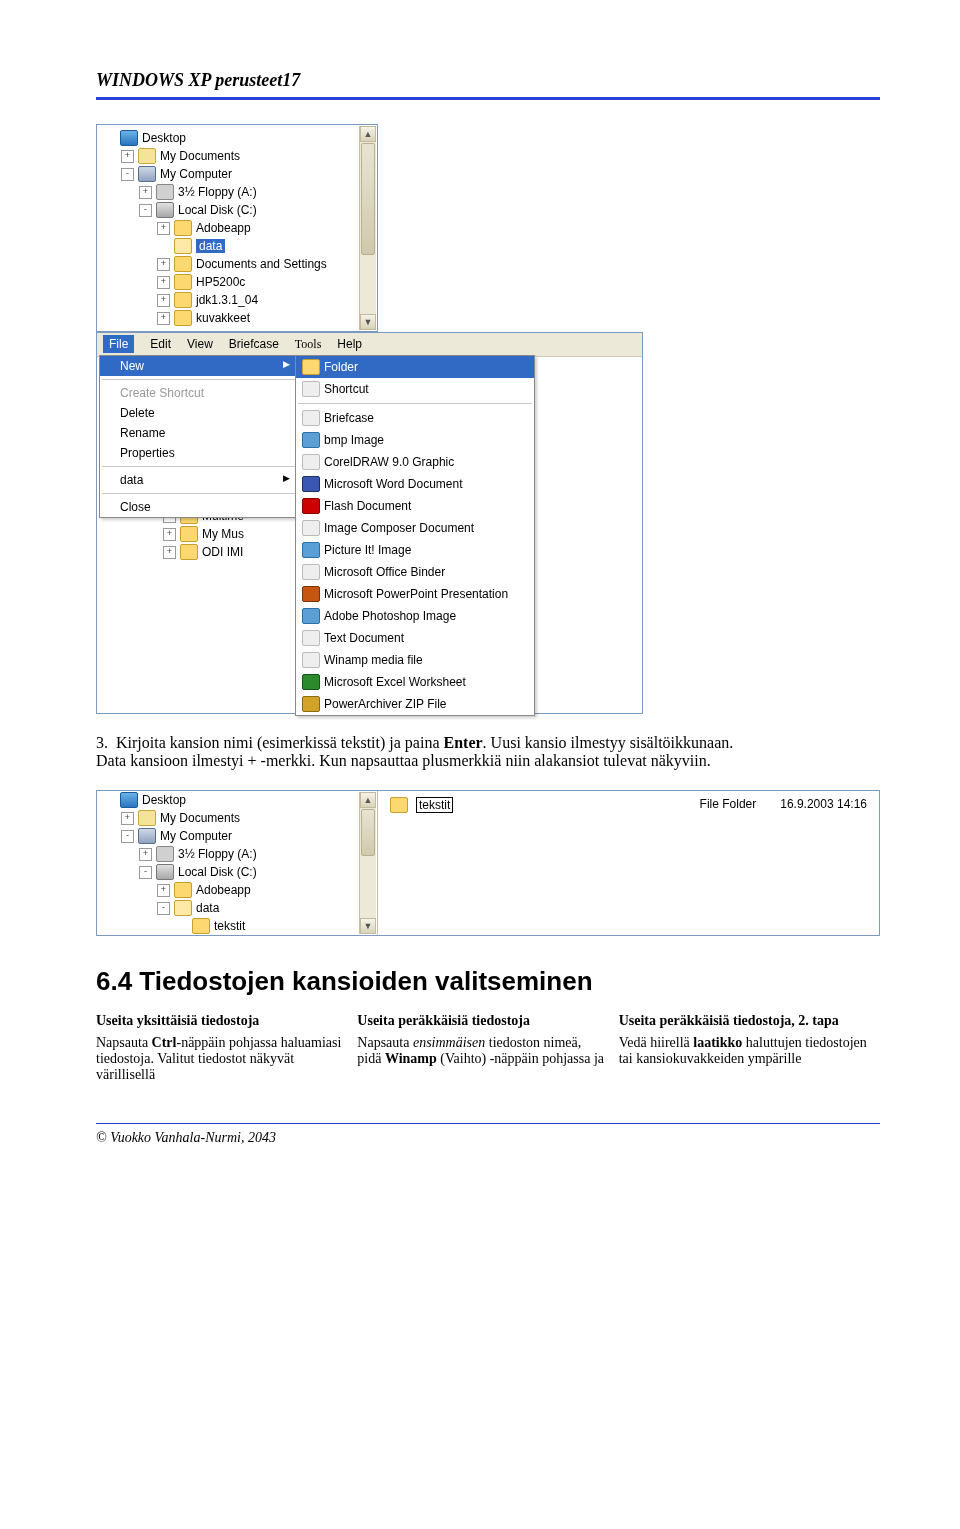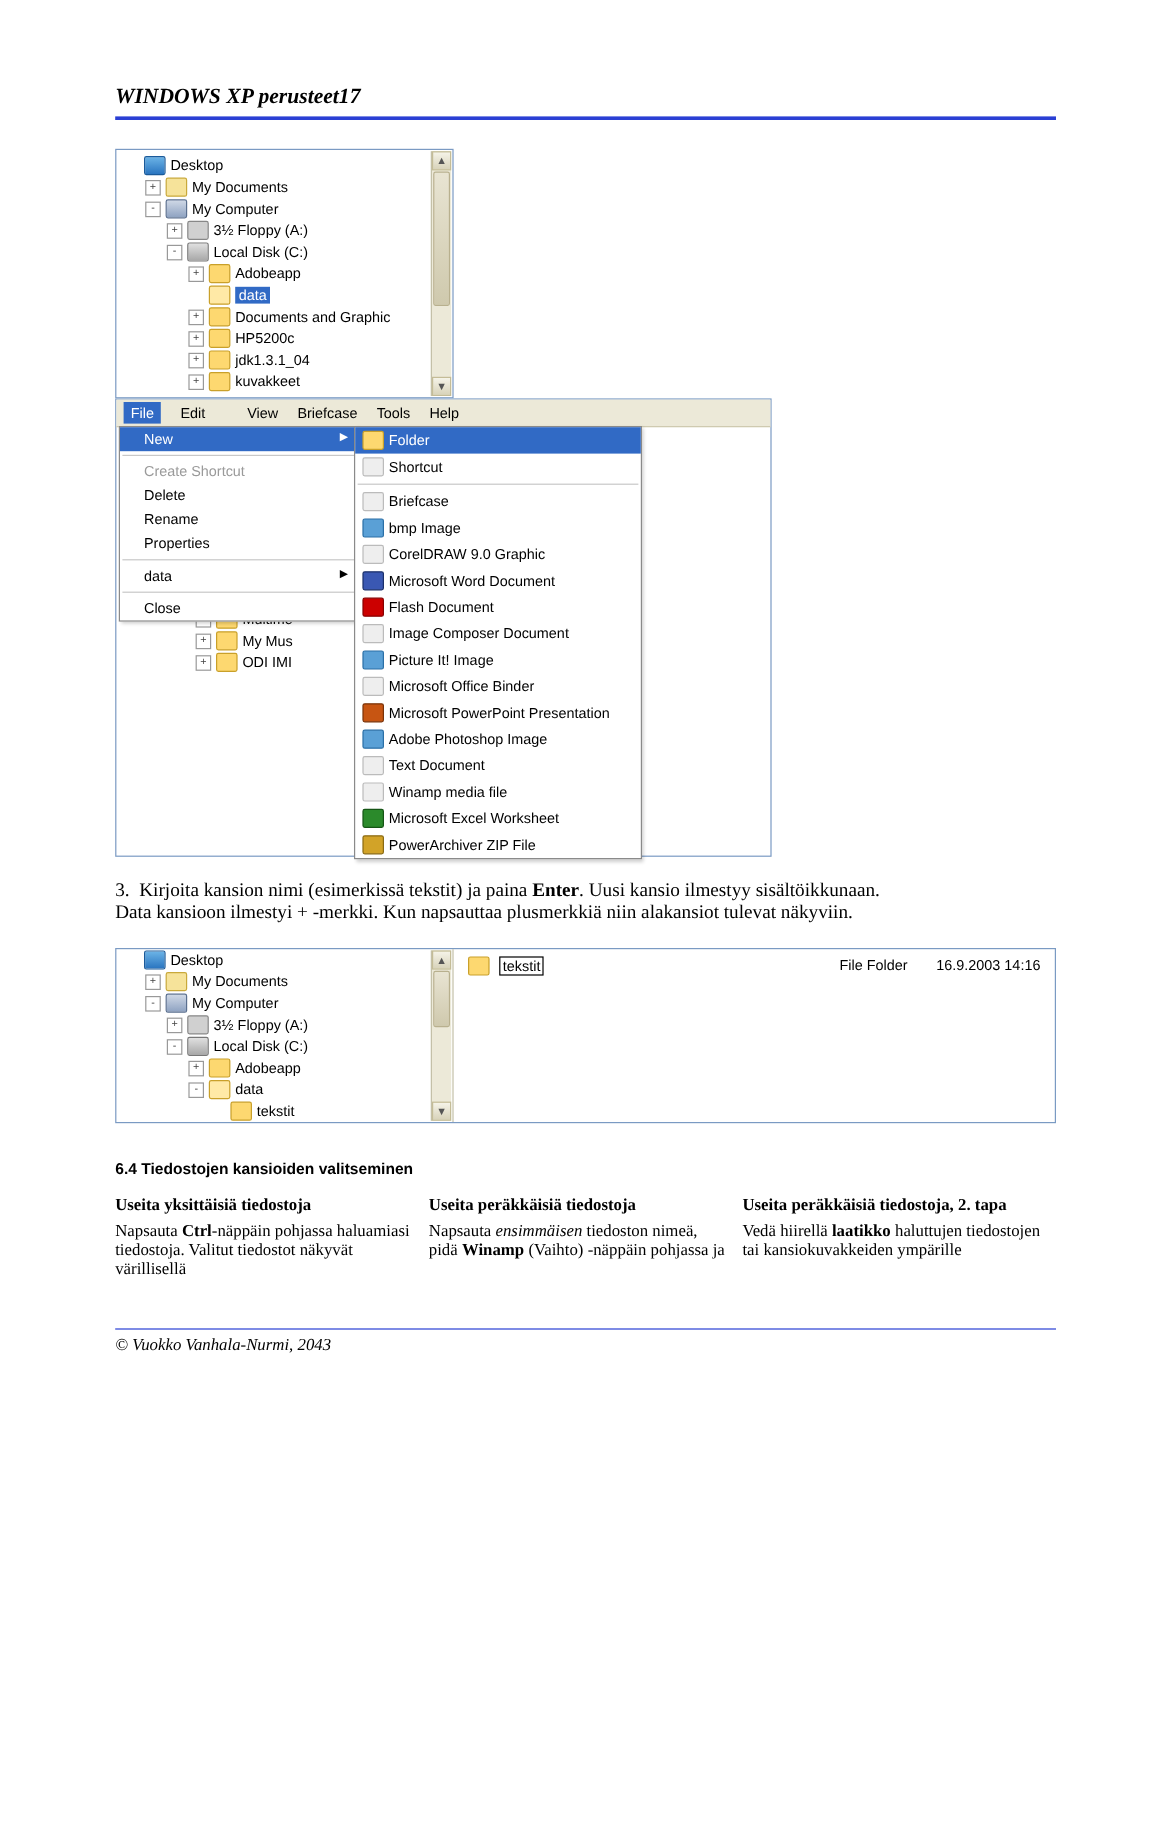--- a/index.html
+++ b/index.html
@@ -171,21 +171,21 @@
     align-items:flex-start;
   }
   .renaming {
     border: 1px solid #000;
     padding: 0 2px;
     margin-left: 4px;
   }
   .section-title {
     font-family: Arial, sans-serif;
     font-weight: bold;
-    font-size: 13px;
+    font-size: 26px;
     margin: 30px 0 16px 0;
   }
   .comp-table {
     width: 100%;
     border-collapse: collapse;
     font-size: 14px;
   }
   .comp-table td {
     vertical-align: top;
     padding: 0 12px 0 0;
@@ -247,40 +247,40 @@
         <span class="expander">+</span>
         <span class="ic ic-folder"></span>
         <span>Adobeapp</span>
       </div><div class="tree-row" style="padding-left: 60px; padding-right: 18px;">
         <span class="exp-space"></span>
         <span class="ic ic-folder-open"></span>
         <span class="selected">data</span>
       </div><div class="tree-row" style="padding-left: 60px; padding-right: 18px;">
         <span class="expander">+</span>
         <span class="ic ic-folder"></span>
-        <span>Documents and Graphic</span>
+        <span>Documents and Settings</span>
       </div><div class="tree-row" style="padding-left: 60px; padding-right: 18px;">
         <span class="expander">+</span>
         <span class="ic ic-folder"></span>
         <span>HP5200c</span>
       </div><div class="tree-row" style="padding-left: 60px; padding-right: 18px;">
         <span class="expander">+</span>
         <span class="ic ic-folder"></span>
         <span>jdk1.3.1_04</span>
       </div><div class="tree-row" style="padding-left: 60px; padding-right: 18px;">
         <span class="expander">+</span>
         <span class="ic ic-folder"></span>
         <span>kuvakkeet</span>
       </div></div>
 
 
   
   <div class="menu-window" style="height:380px;">
     <div class="menubar">
-      <span id="menubar-items"><span style="margin-right: 16px; background: rgb(49, 106, 197); color: rgb(255, 255, 255); padding: 2px 6px;">File</span><span style="margin-right: 16px;">Edit</span><span style="margin-right: 16px; margin-left: 19px;">View</span><span style="margin-right: 16px;">Briefcase</span><span style="margin-right: 16px;">Tools</span><span style="margin-right: 16px;">Help</span></span>
+      <span id="menubar-items"><span style="margin-right: 16px; background: rgb(49, 106, 197); color: rgb(255, 255, 255); padding: 2px 6px;">File</span><span style="margin-right: 16px;">Edit</span><span style="margin-right: 16px;">View</span><span style="margin-right: 16px;">Briefcase</span><span style="margin-right: 16px; font-family: Liberation Serif, serif;">Tools</span><span style="margin-right: 16px;">Help</span></span>
     </div>
 
     <div class="menu-dropdown">
       <div class="menu-item hl menu-arrow">New</div>
       <div class="menu-sep"></div>
       <div id="filemenu-block1">
           <div class="menu-item disabled">Create Shortcut</div>
           <div class="menu-item">Delete</div>
           <div class="menu-item">Rename</div>
           <div class="menu-item">Properties</div>

